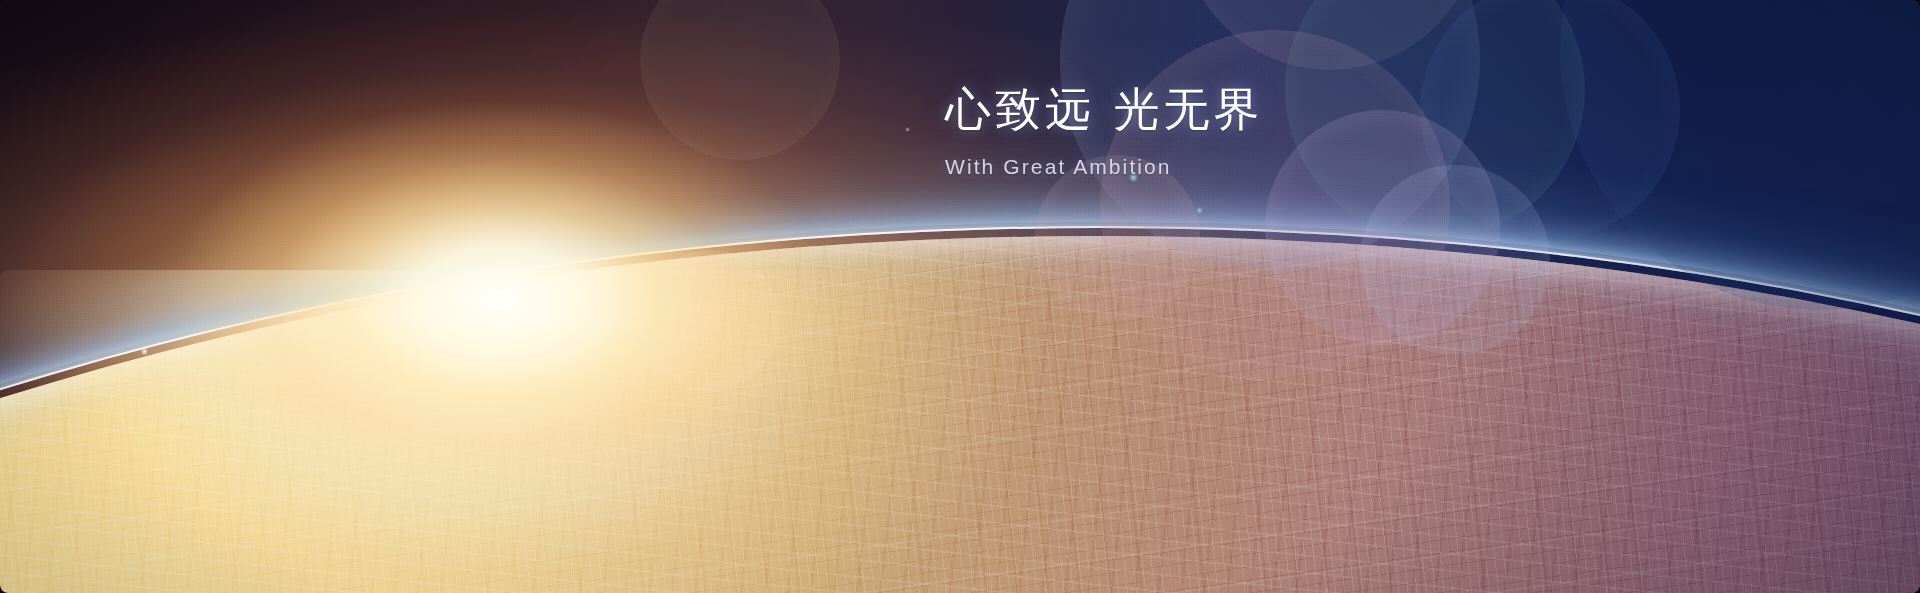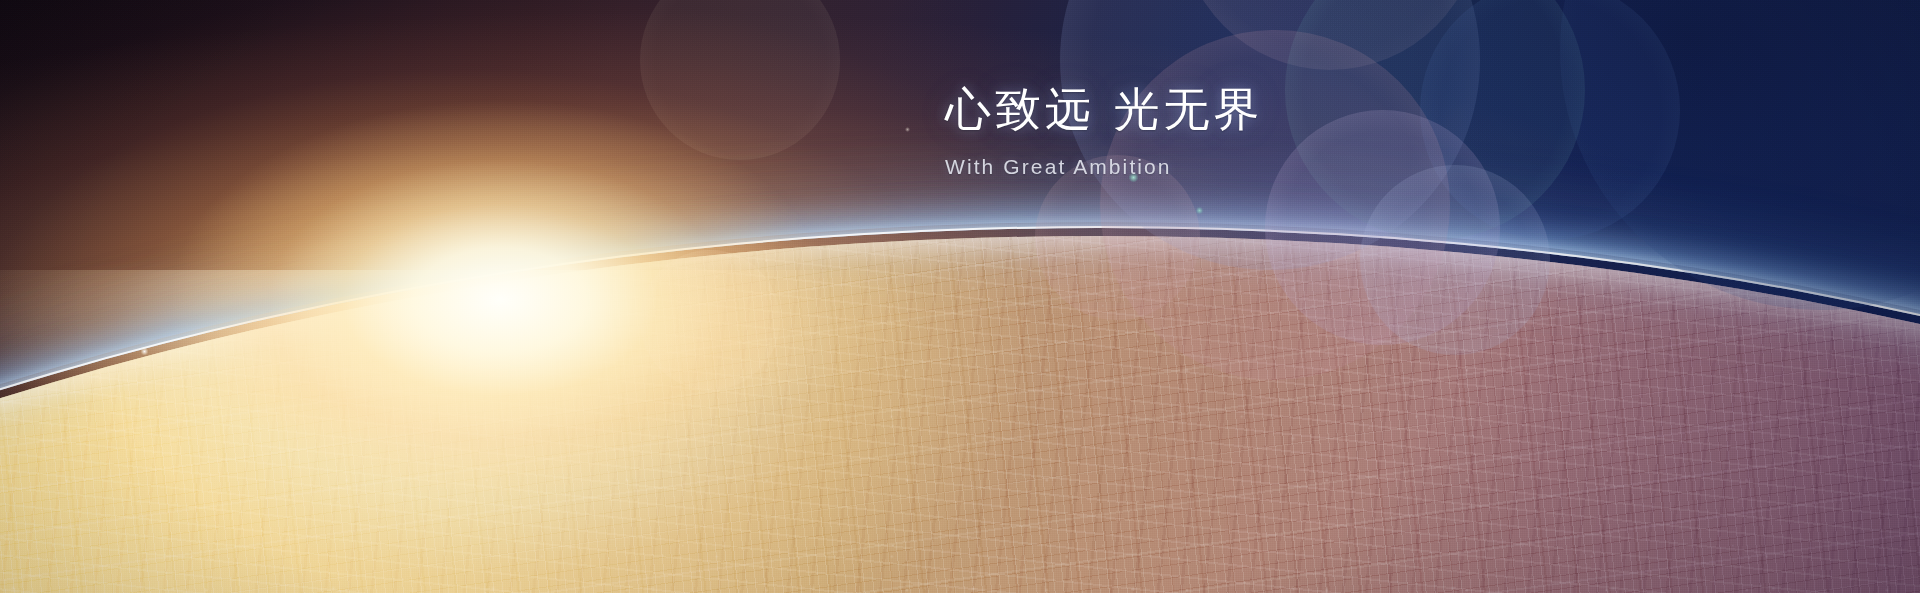--- a/index.html
+++ b/index.html
@@ -1,16 +1,16 @@
 <!DOCTYPE html>
 <html lang="zh"><head>
 <meta charset="utf-8">
 <title>Hero Banner</title>
 <style>
-  * { margin:0; padding:0; box-sizing:border-box; }
+  * { margin:0; padding:0; box-sizing:border-box;border-radius:8px; }
 
   html, body {
     width:1920px; height:593px;
     overflow:hidden;
     background:#0b0814;
     font-family:"Liberation Sans", sans-serif;
   }
 
   
   .stage {

